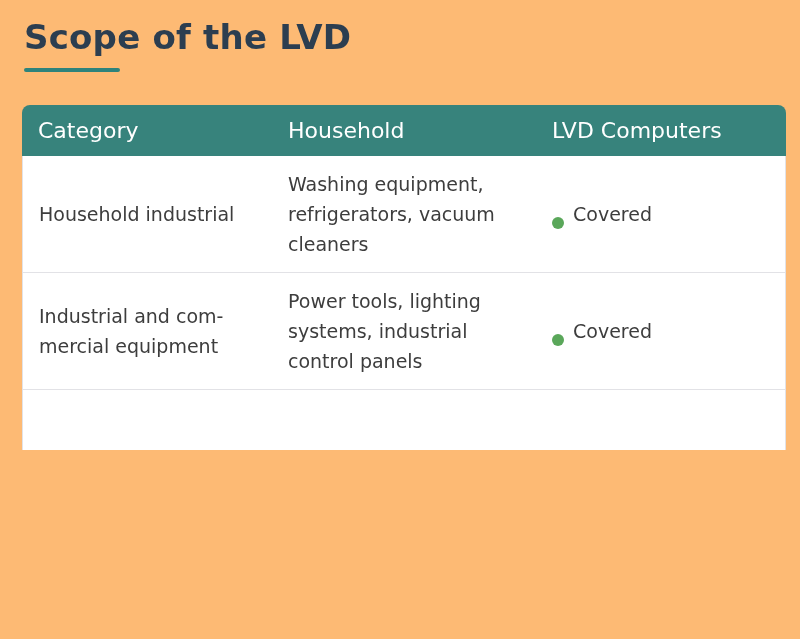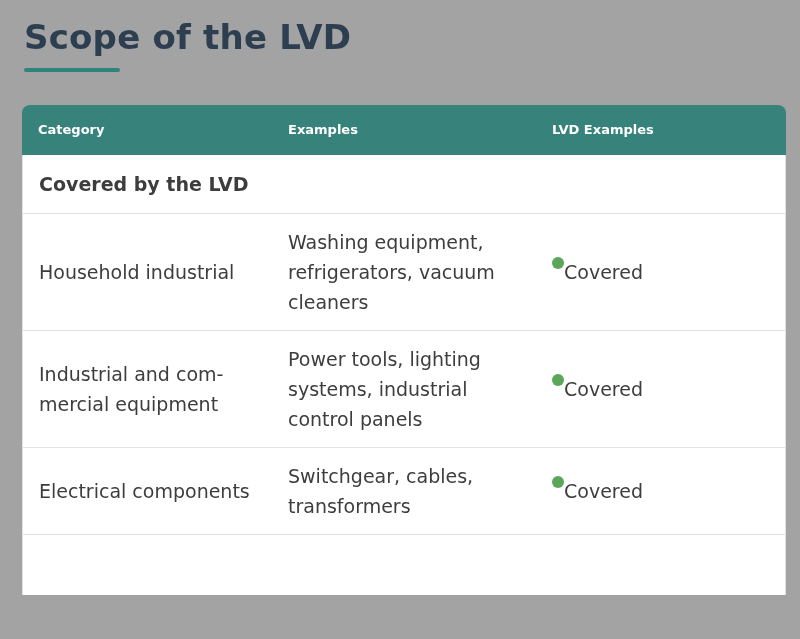--- a/index.html
+++ b/index.html
@@ -10,21 +10,21 @@
     --body-text:#3d3d3d;
     --border-color:#e2e2e6;
   }
   *{box-sizing:border-box;margin:0;padding:0;}
   html,body{background:#ffffff;}
   body{font-family:"DejaVu Sans","Liberation Sans",sans-serif;}
   .frame{
     position:relative;
     width:800px;height:639px;
     overflow:hidden;
-    background:#a3a3a3;
+    background:#fdba74;
   }
   .page-title{
     margin:16px 0 0 24px;
     font-size:34px;
     font-weight:bold;
     letter-spacing:0.2px;
     color:var(--title-color);
     line-height:1.25;
   }
   .title-underline{
@@ -41,22 +41,22 @@
     border-collapse:separate;
     border-spacing:0;
     table-layout:fixed;
   }
   col.c1{width:250px;}
   col.c2{width:264px;}
   col.c3{width:250px;}
   thead th{
     background:var(--header-bg);
     color:#ffffff;
-    font-weight:700;
-    font-size:13px;
+    font-weight:400;
+    font-size:22px;
     text-align:left;
     padding:13px 16px;
     height:50px;
   }
   thead th:first-child{border-top-left-radius:8px;}
   thead th:last-child{border-top-right-radius:8px;}
   tbody td{
     font-size:19px;
     color:var(--body-text);
     line-height:30px;
@@ -68,21 +68,22 @@
     overflow-wrap:break-word;
   }
   tbody tr td:first-child{border-left:1px solid var(--border-color);}
   tbody tr td:last-child{border-right:1px solid var(--border-color);}
   tr.section-row td{
     font-weight:bold;
     padding:14px 16px;
   }
   .coverage{
     display:flex;
-    align-items:flex-start;
+    align-items:flex-end;
+    gap:9px;
     white-space:nowrap;
   }
   .status-dot{
     display:inline-block;
     width:12px;height:12px;
     border-radius:50%;
     background:var(--status-covered);
     flex:0 0 auto;
   }
   tr.partial-row td{
@@ -102,28 +103,25 @@
   <div class="table-wrap">
     <table class="scope-table">
       <colgroup>
         <col class="c1">
           <col class="c2">
           <col class="c3">
       </colgroup>
       <thead>
         <tr>
           <th>Category</th>
-          <th>Examples</th>
-          <th>LVD Examples</th>
+          <th>Household</th>
+          <th>LVD Computers</th>
         </tr>
       </thead>
       <tbody>
-        <tr class="section-row">
-          <td colspan="3">Covered by the LVD</td>
-        </tr>
 
         <tr>
           <td>Household industrial</td>
           <td>Washing equipment, refrigerators, vac­uum cleaners</td>
           <td>
             <span class="coverage">
               <span class="status-dot"></span>
               <span>Covered</span>
             </span>
           </td>
@@ -133,30 +131,20 @@
           <td>Industrial and com­mercial equipment</td>
           <td>Power tools, lighting systems, industrial control panels</td>
           <td>
             <span class="coverage">
               <span class="status-dot"></span>
               <span>Covered</span>
             </span>
           </td>
         </tr>
 
-        <tr>
-          <td>Electrical compo­nents</td>
-          <td>Switchgear, cables, transformers</td>
-          <td>
-            <span class="coverage">
-              <span class="status-dot"></span>
-              <span>Covered</span>
-            </span>
-          </td>
-        </tr>
 
 
         <tr class="partial-row">
           <td colspan="3"></td>
         </tr>
       </tbody>
     </table>
   </div>
 
 </div>

